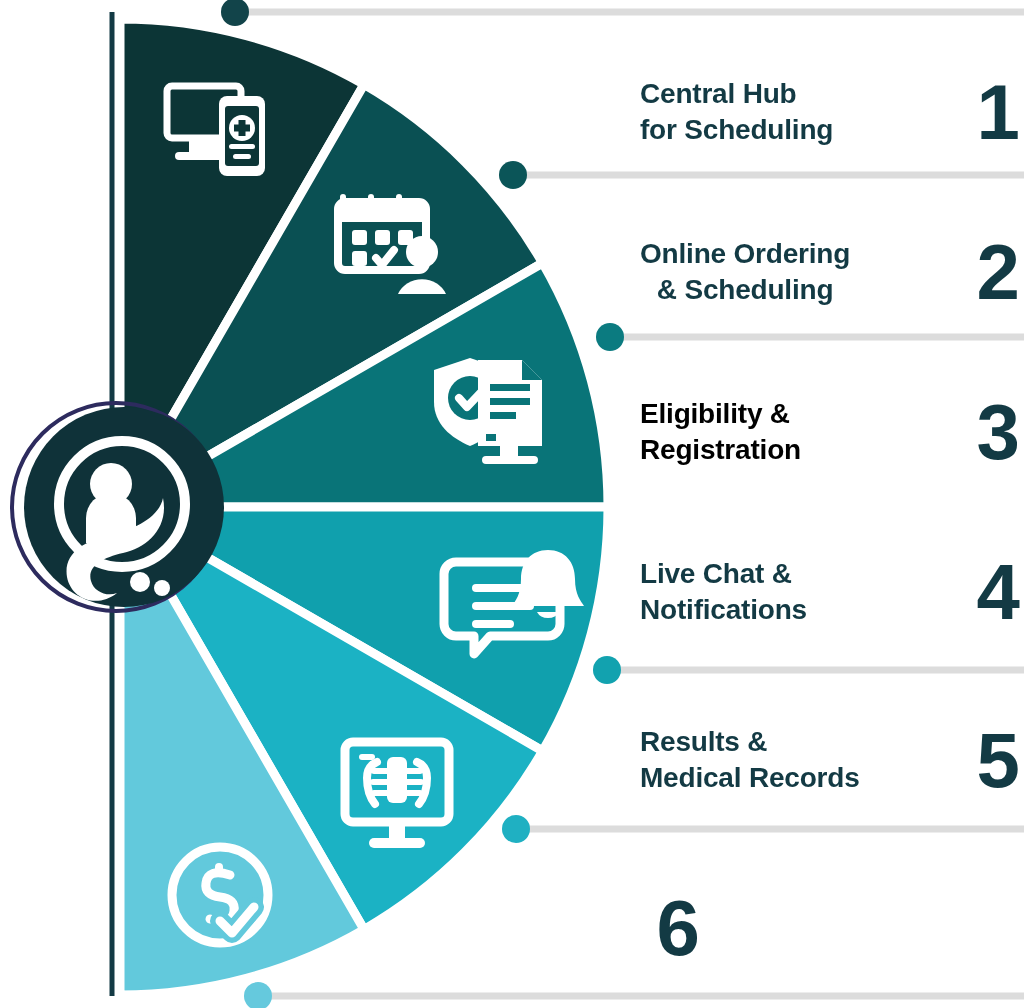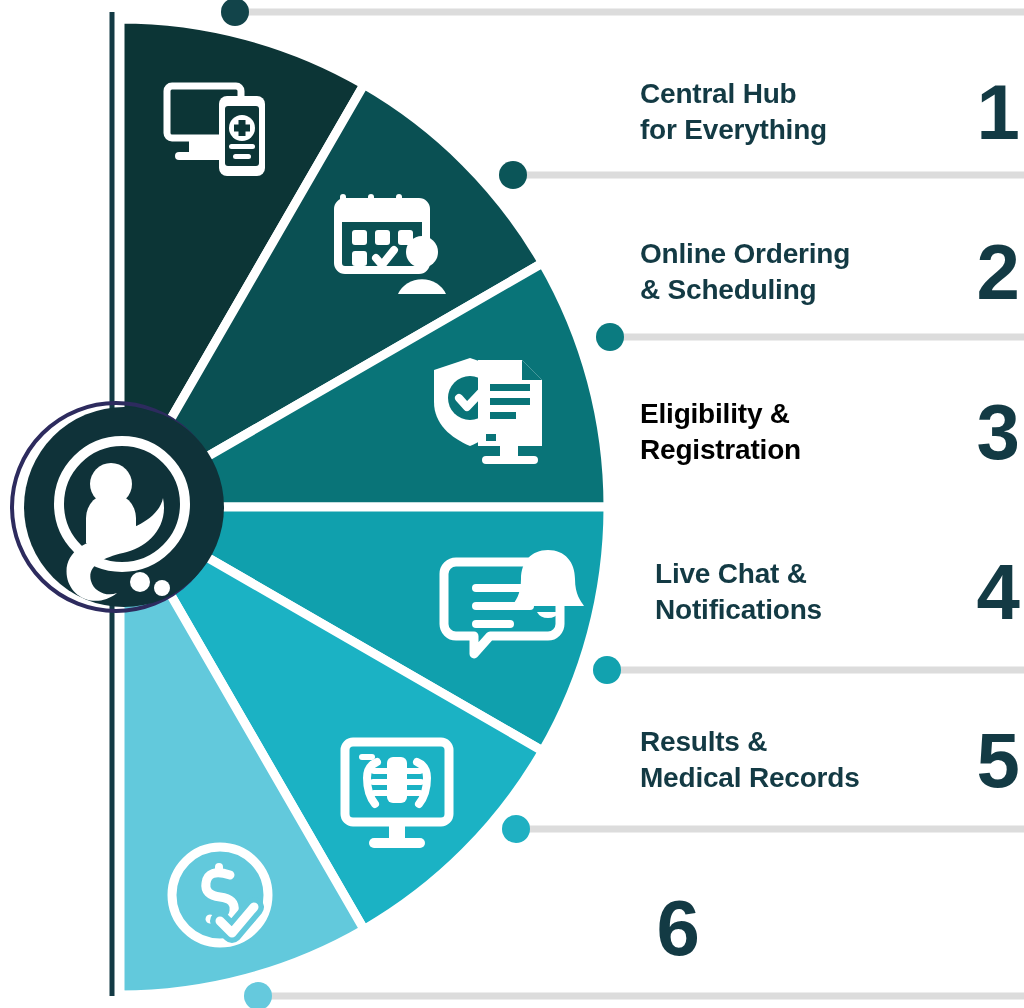--- a/index.html
+++ b/index.html
@@ -211,38 +211,38 @@
       <circle cx="607" cy="670" r="14" fill="#12A2AF"></circle>
       <circle cx="516" cy="829" r="14" fill="#1FB0C2"></circle>
       <circle cx="258" cy="996" r="14" fill="#65C9DD"></circle>
     </g>
   </svg>
 
   <div class="list">
 
     <div class="row row-1">
       <div class="label" style="color: rgb(19, 58, 68);">Central Hub
-for Everything</div>
+for Scheduling</div>
       <div class="num" style="color: rgb(19, 58, 68);">1</div>
     </div>
 
     <div class="row row-2">
-      <div class="label" style="color: rgb(19, 58, 68);">Online Ordering
+      <div class="label" style="color: rgb(19, 58, 68); text-align: center;">Online Ordering
 &amp; Scheduling</div>
       <div class="num" style="color: rgb(19, 58, 68);">2</div>
     </div>
 
     <div class="row row-3">
       <div class="label" style="color: #000000;">Eligibility &amp;
 Registration</div>
       <div class="num" style="color: rgb(19, 58, 68);">3</div>
     </div>
 
     <div class="row row-4">
-      <div class="label" style="color: rgb(19, 58, 68); margin-left: 15px;">Live Chat &amp;
+      <div class="label" style="color: rgb(19, 58, 68);">Live Chat &amp;
 Notifications</div>
       <div class="num" style="color: rgb(19, 58, 68);">4</div>
     </div>
 
     <div class="row row-5">
       <div class="label" style="color: rgb(19, 58, 68);">Results &amp;
 Medical Records</div>
       <div class="num" style="color: rgb(19, 58, 68);">5</div>
     </div>
 

